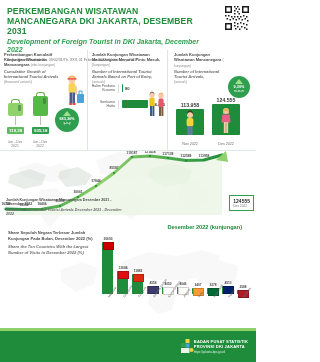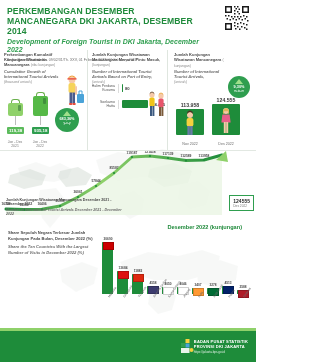--- a/index.html
+++ b/index.html
@@ -128,22 +128,22 @@
       <path d="M180 185 l18 -4 12 10 -4 14 -16 4 -12 -10z"></path>
       <path d="M196 268 l24 -8 18 6 -2 14 -20 8 -18 -6z"></path>
       <path d="M120 262 l28 -10 30 4 24 -6 18 6 -4 16 -28 8 -34 0 -28 -8z"></path>
       <path d="M60 270 l22 -8 16 6 -4 16 -18 8 -14 -10z"></path>
       <path d="M150 290 l16 -4 10 10 -4 14 -14 4 -10 -10z"></path>
     </g>
   </svg>
 
   <div class="header">
     <div class="h-title">
-      <div>PERKEMBANGAN DESEMBER</div>
-      <div>MANCANEGARA DKI JAKARTA, DESEMBER 2014</div>
+      <div>PERKEMBANGAN WISATAWAN</div>
+      <div>MANCANEGARA DKI JAKARTA, DESEMBER 2031</div>
     </div>
     <div class="h-sub">Development of Foreign Tourist in DKI Jakarta, December 2022</div>
     <div class="h-meta">
       <span>Berita Resmi Statistik No. 09/02/31/Th. XXV, 01 Februari 2023/</span>
       <i>01 February 2023</i>
     </div>
   </div>
 
   <div class="qr">
     <svg width="26" height="26" viewBox="0 0 26 26">

